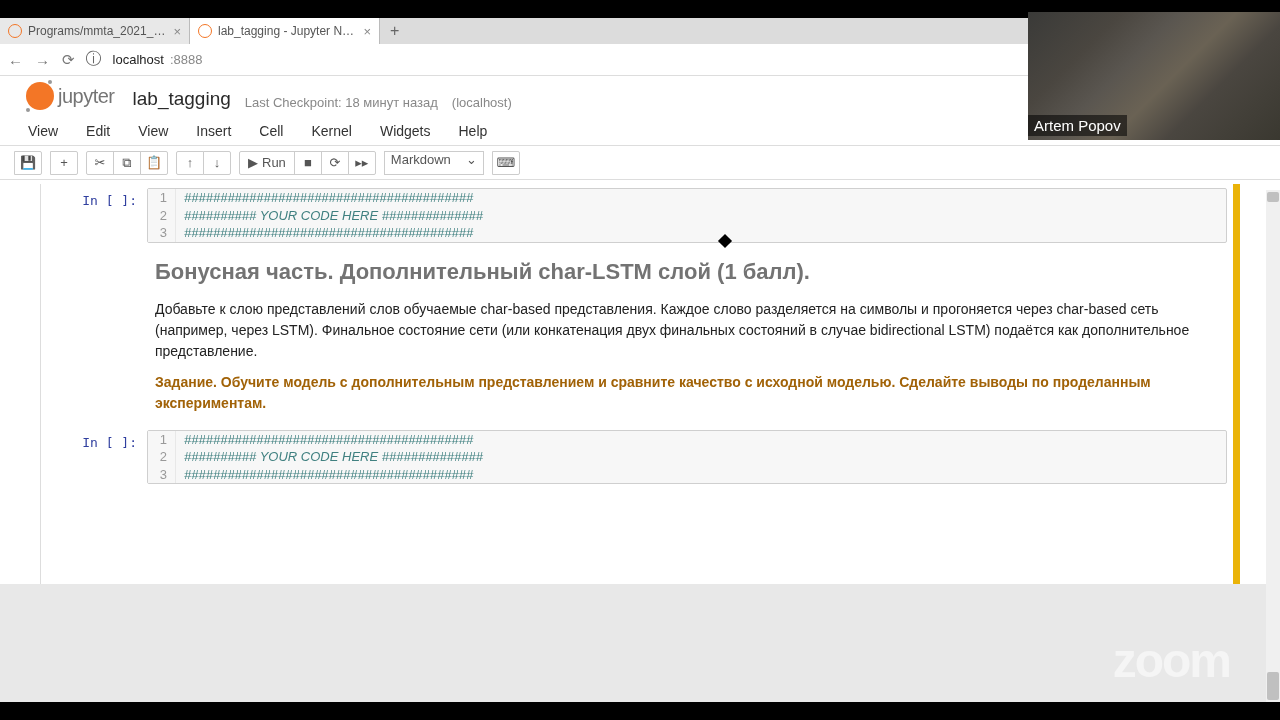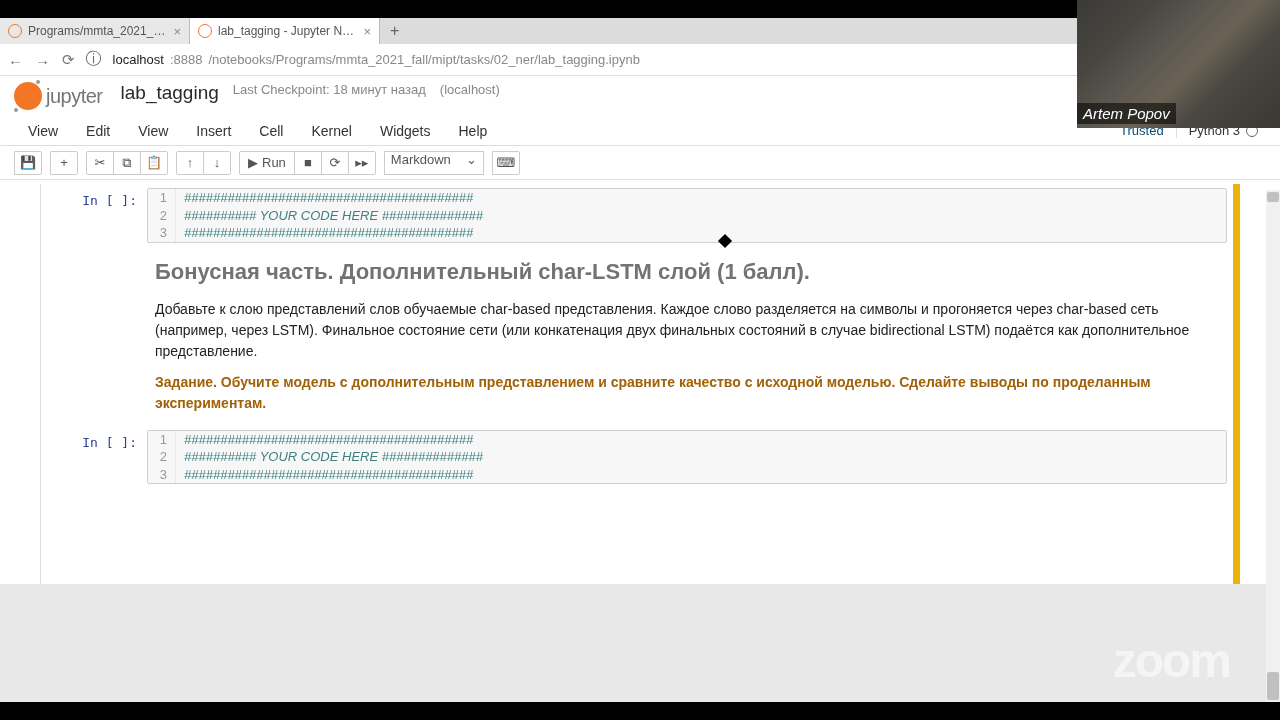--- a/index.html
+++ b/index.html
@@ -12,21 +12,21 @@
 .tab-title { white-space: nowrap; overflow: hidden; text-overflow: ellipsis; flex: 1; }
 .tab-close { margin-left: 6px; color: #888; font-size: 13px; }
 .new-tab { padding: 0 10px; color: #666; font-size: 16px; }
 .browser-nav { height: 32px; background: #fff; display: flex; align-items: center; padding: 0 8px; gap: 12px; border-bottom: 1px solid #ddd; }
 .nav-icon { color: #777; font-size: 15px; cursor: pointer; }
 .addr-icon { width: 14px; height: 14px; display: inline-flex; align-items: center; justify-content: center; color: #666; }
 .addr-bar { flex: 1; font-size: 13px; color: #333; display: flex; align-items: center; gap: 6px; }
 .addr-host { color: #222; }
 .addr-path { color: #888; }
 .notebook-container { background: #fff; margin: 0; }
-.header { display: flex; align-items: flex-start; padding: 6px 14px; gap: 8px; }
+.header { display: flex; align-items: flex-end; padding: 6px 26px; gap: 8px; }
 .jupyter-logo { display: flex; align-items: center; gap: 4px; }
 .logo-circle { width: 28px; height: 28px; position: relative; }
 .logo-arc { position: absolute; width: 28px; height: 14px; border-radius: 14px 14px 0 0; background: #f37626; }
 .logo-arc.bottom { bottom: 0; border-radius: 0 0 14px 14px; top: auto; }
 .logo-dot { position: absolute; width: 4px; height: 4px; border-radius: 50%; background: #999; }
 .logo-text { font-size: 20px; color: #757575; font-weight: 400; letter-spacing: -0.5px; }
 .nb-title { font-size: 19px; color: #2a2a2a; margin-left: 10px; }
 .checkpoint { font-size: 13px; color: #888; margin-left: 6px; }
 .autosave { font-size: 13px; color: #888; margin-left: 6px; }
 .menubar { display: flex; align-items: center; padding: 0 14px; height: 30px; border-bottom: 1px solid #ddd; position: relative; }
@@ -48,21 +48,21 @@
 .cell-input { flex: 1; border: 1px solid #cfcfcf; background: #f7f7f7; border-radius: 2px; }
 .code-line { display: flex; font-family: monospace; font-size: 13px; line-height: 1.35; }
 .line-num { width: 28px; text-align: right; padding-right: 8px; color: #999; background: #f7f7f7; border-right: 1px solid #e8e8e8; user-select: none; }
 .line-code { padding-left: 8px; }
 .comment { color: #408080; font-style: italic; }
 .md-cell { padding: 8px 14px 8px 114px; }
 .md-h2 { font-size: 22px; font-weight: 700; color: #737373; margin-bottom: 14px; }
 .md-p { font-size: 14px; color: #222; line-height: 1.5; margin-bottom: 10px; }
 .md-red { font-size: 14px; color: #a16207; font-weight: 700; line-height: 1.5; }
 .cursor-diamond { position: absolute; width: 10px; height: 10px; background: #000; transform: rotate(45deg); left: 720px; top: 236px; }
-.webcam { position: absolute; top: 0; right: 0; width: 203px; height: 128px; background: linear-gradient(135deg, #3a3a38 0%, #4a4640 25%, #5a5650 40%, #6a6254 55%, #4a4640 70%, #3a3830 100%); overflow: hidden; font-style: italic; }
+.webcam { position: absolute; top: 12px; right: 0; width: 252px; height: 128px; background: linear-gradient(135deg, #3a3a38 0%, #4a4640 25%, #5a5650 40%, #6a6254 55%, #4a4640 70%, #3a3830 100%); overflow: hidden; }
 .webcam-name { position: absolute; left: 0; bottom: 4px; background: rgba(0,0,0,0.55); color: #fff; font-size: 15px; padding: 2px 6px; }
 .zoom-logo { position: absolute; right: 50px; bottom: 32px; font-size: 48px; font-weight: 700; color: rgba(255,255,255,0.55); letter-spacing: -2px; font-family: Arial; }
 .bottom-black { position: absolute; bottom: 0; left: 0; right: 0; height: 18px; background: #000; }
 .scrollbar-v { position: absolute; right: 0; top: 190px; bottom: 18px; width: 14px; background: #f0f0f0; }
 .scroll-thumb { position: absolute; right: 1px; width: 12px; background: #c0c0c0; border-radius: 2px; }
 </style>
 </head>
 <body>
 
 <div class="topbar-black"></div>
@@ -82,21 +82,20 @@
 </div>
 
 <div class="browser-nav">
   <span class="nav-icon">←</span>
   <span class="nav-icon">→</span>
   <span class="nav-icon">⟳</span>
   <span class="addr-icon">ⓘ</span>
   <div class="addr-bar">
     <span class="addr-host">localhost</span>
       <span class="addr-path">:8888</span>
-      <span class="addr-path">/notebooks/Programs/mmta_2021_fall/mipt/tasks/02_ner/lab_tagging.ipynb</span>
   </div>
 </div>
 
 <div class="notebook-container">
   <div class="header">
     <div class="jupyter-logo">
       <div class="logo-circle">
         <div class="logo-arc"></div>
         <div class="logo-arc bottom"></div>
         <div class="logo-dot" style="top:-2px;right:2px;"></div>

